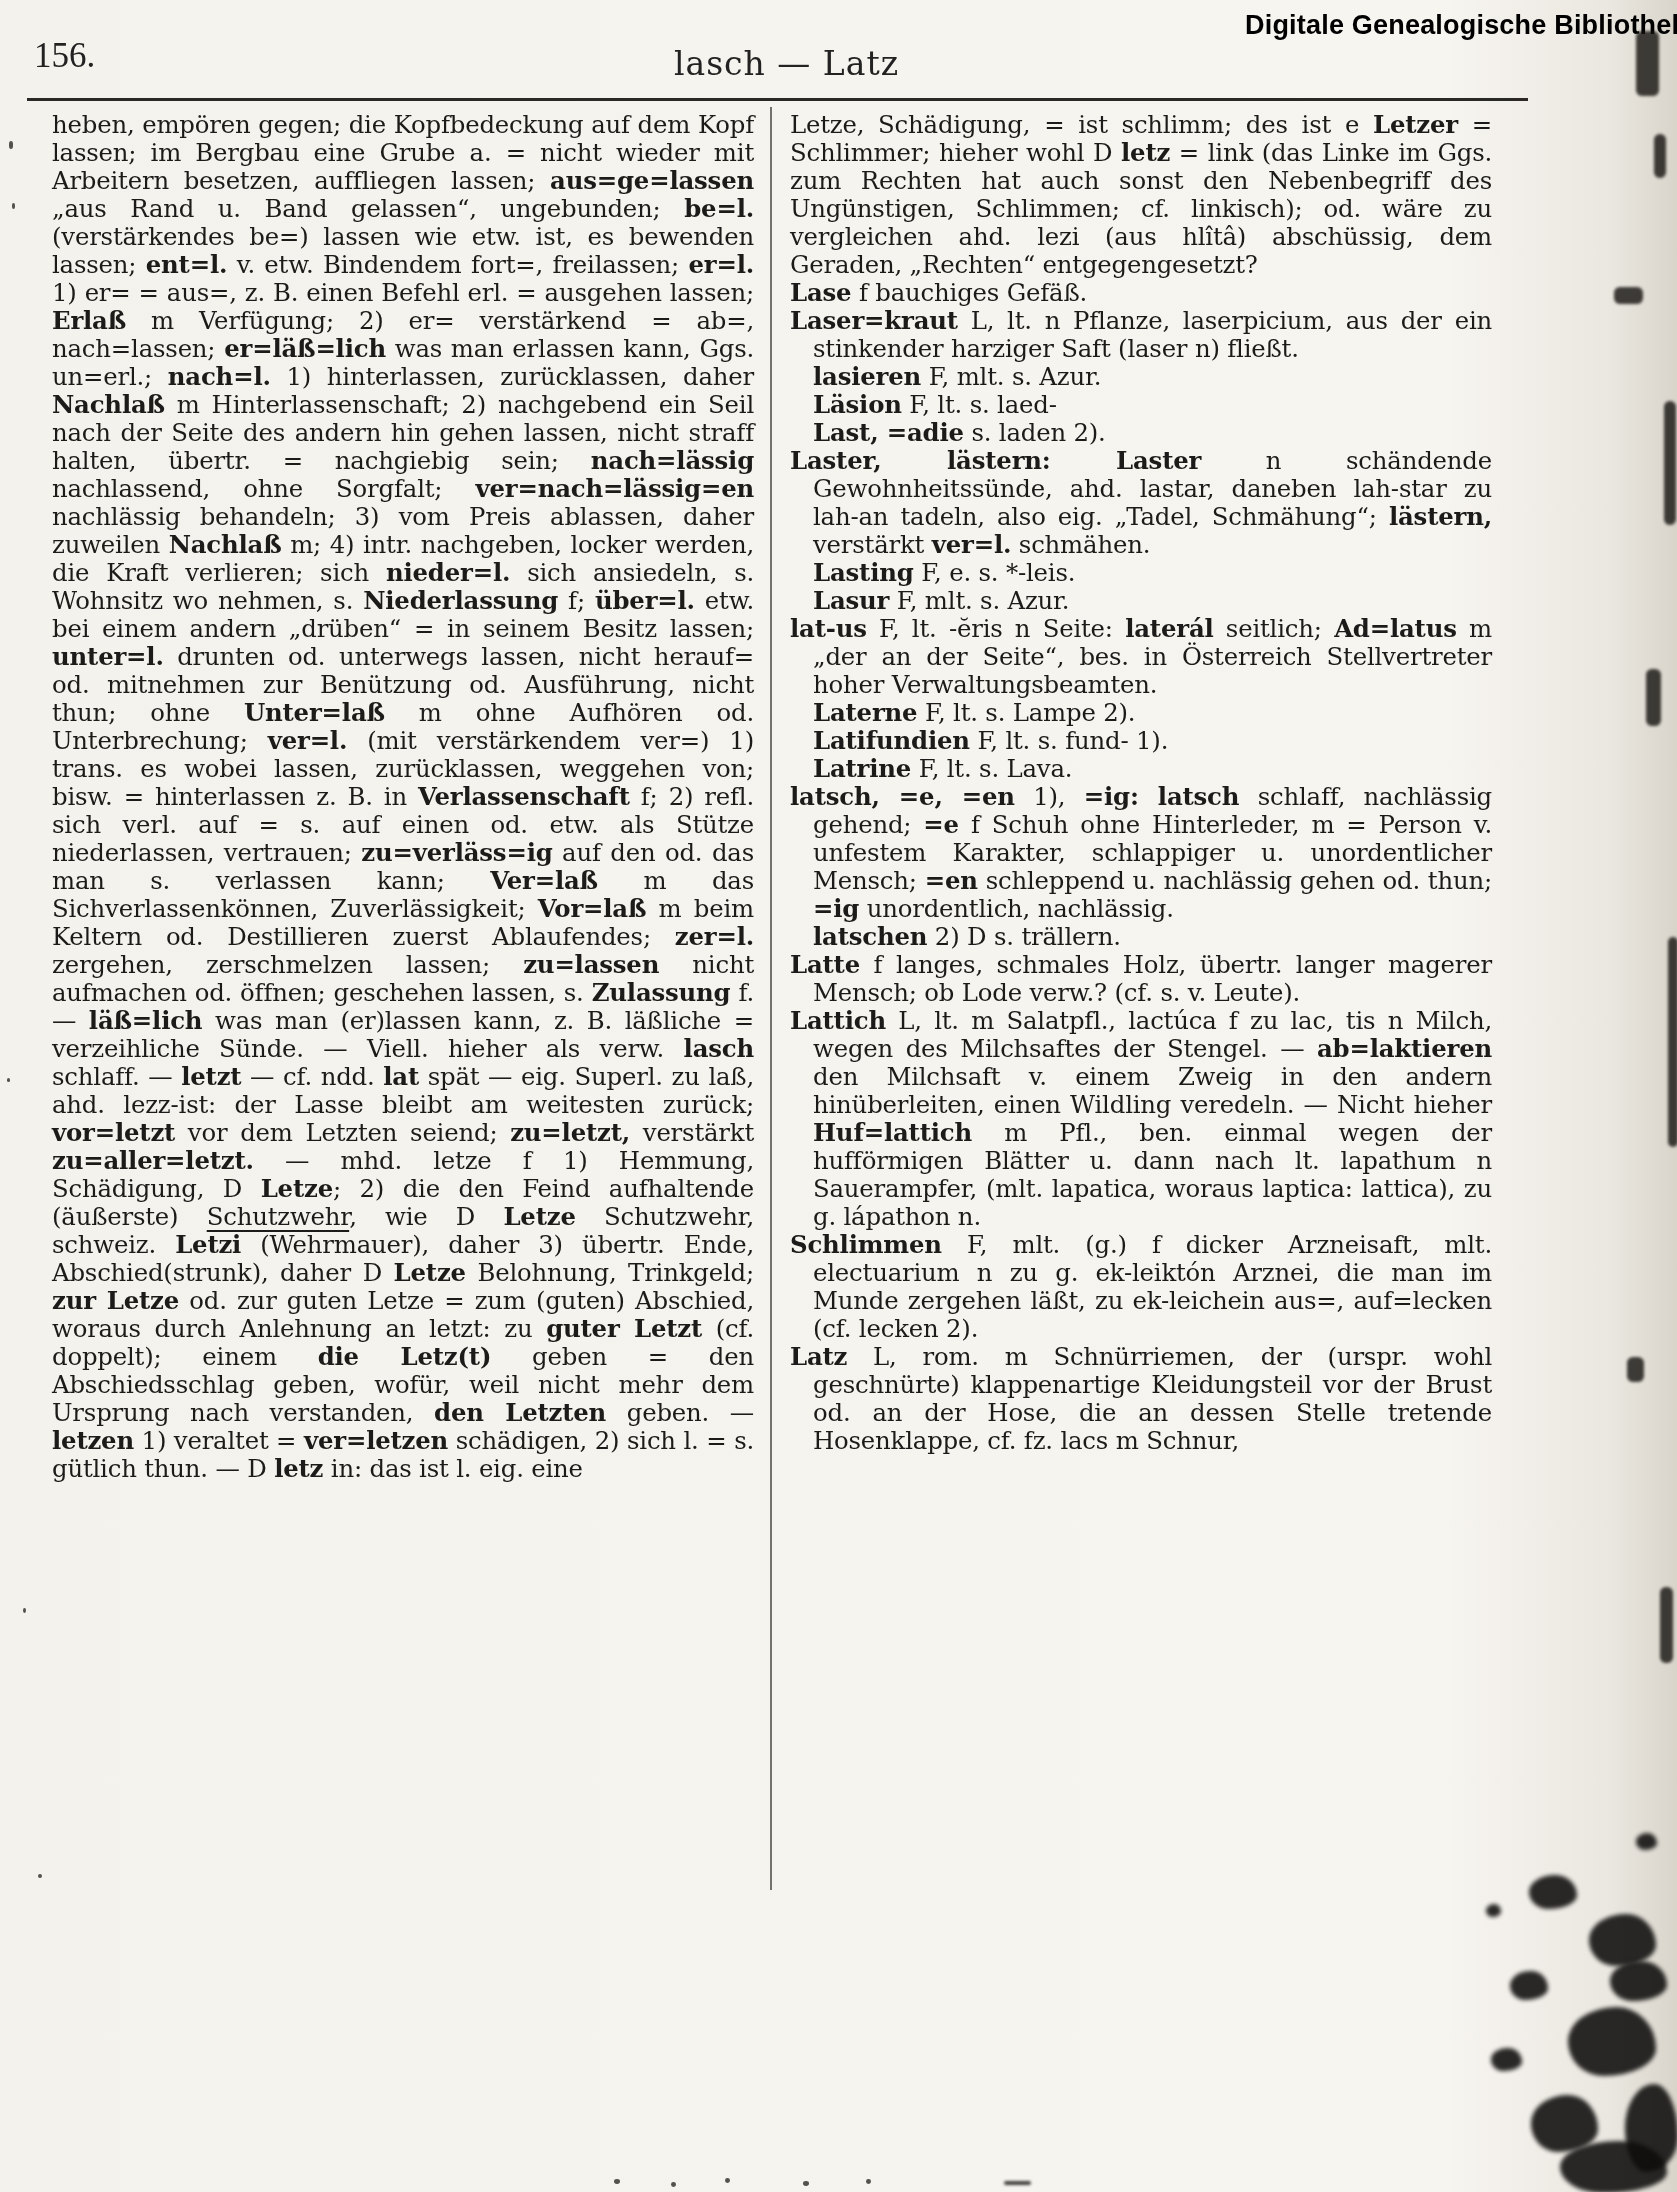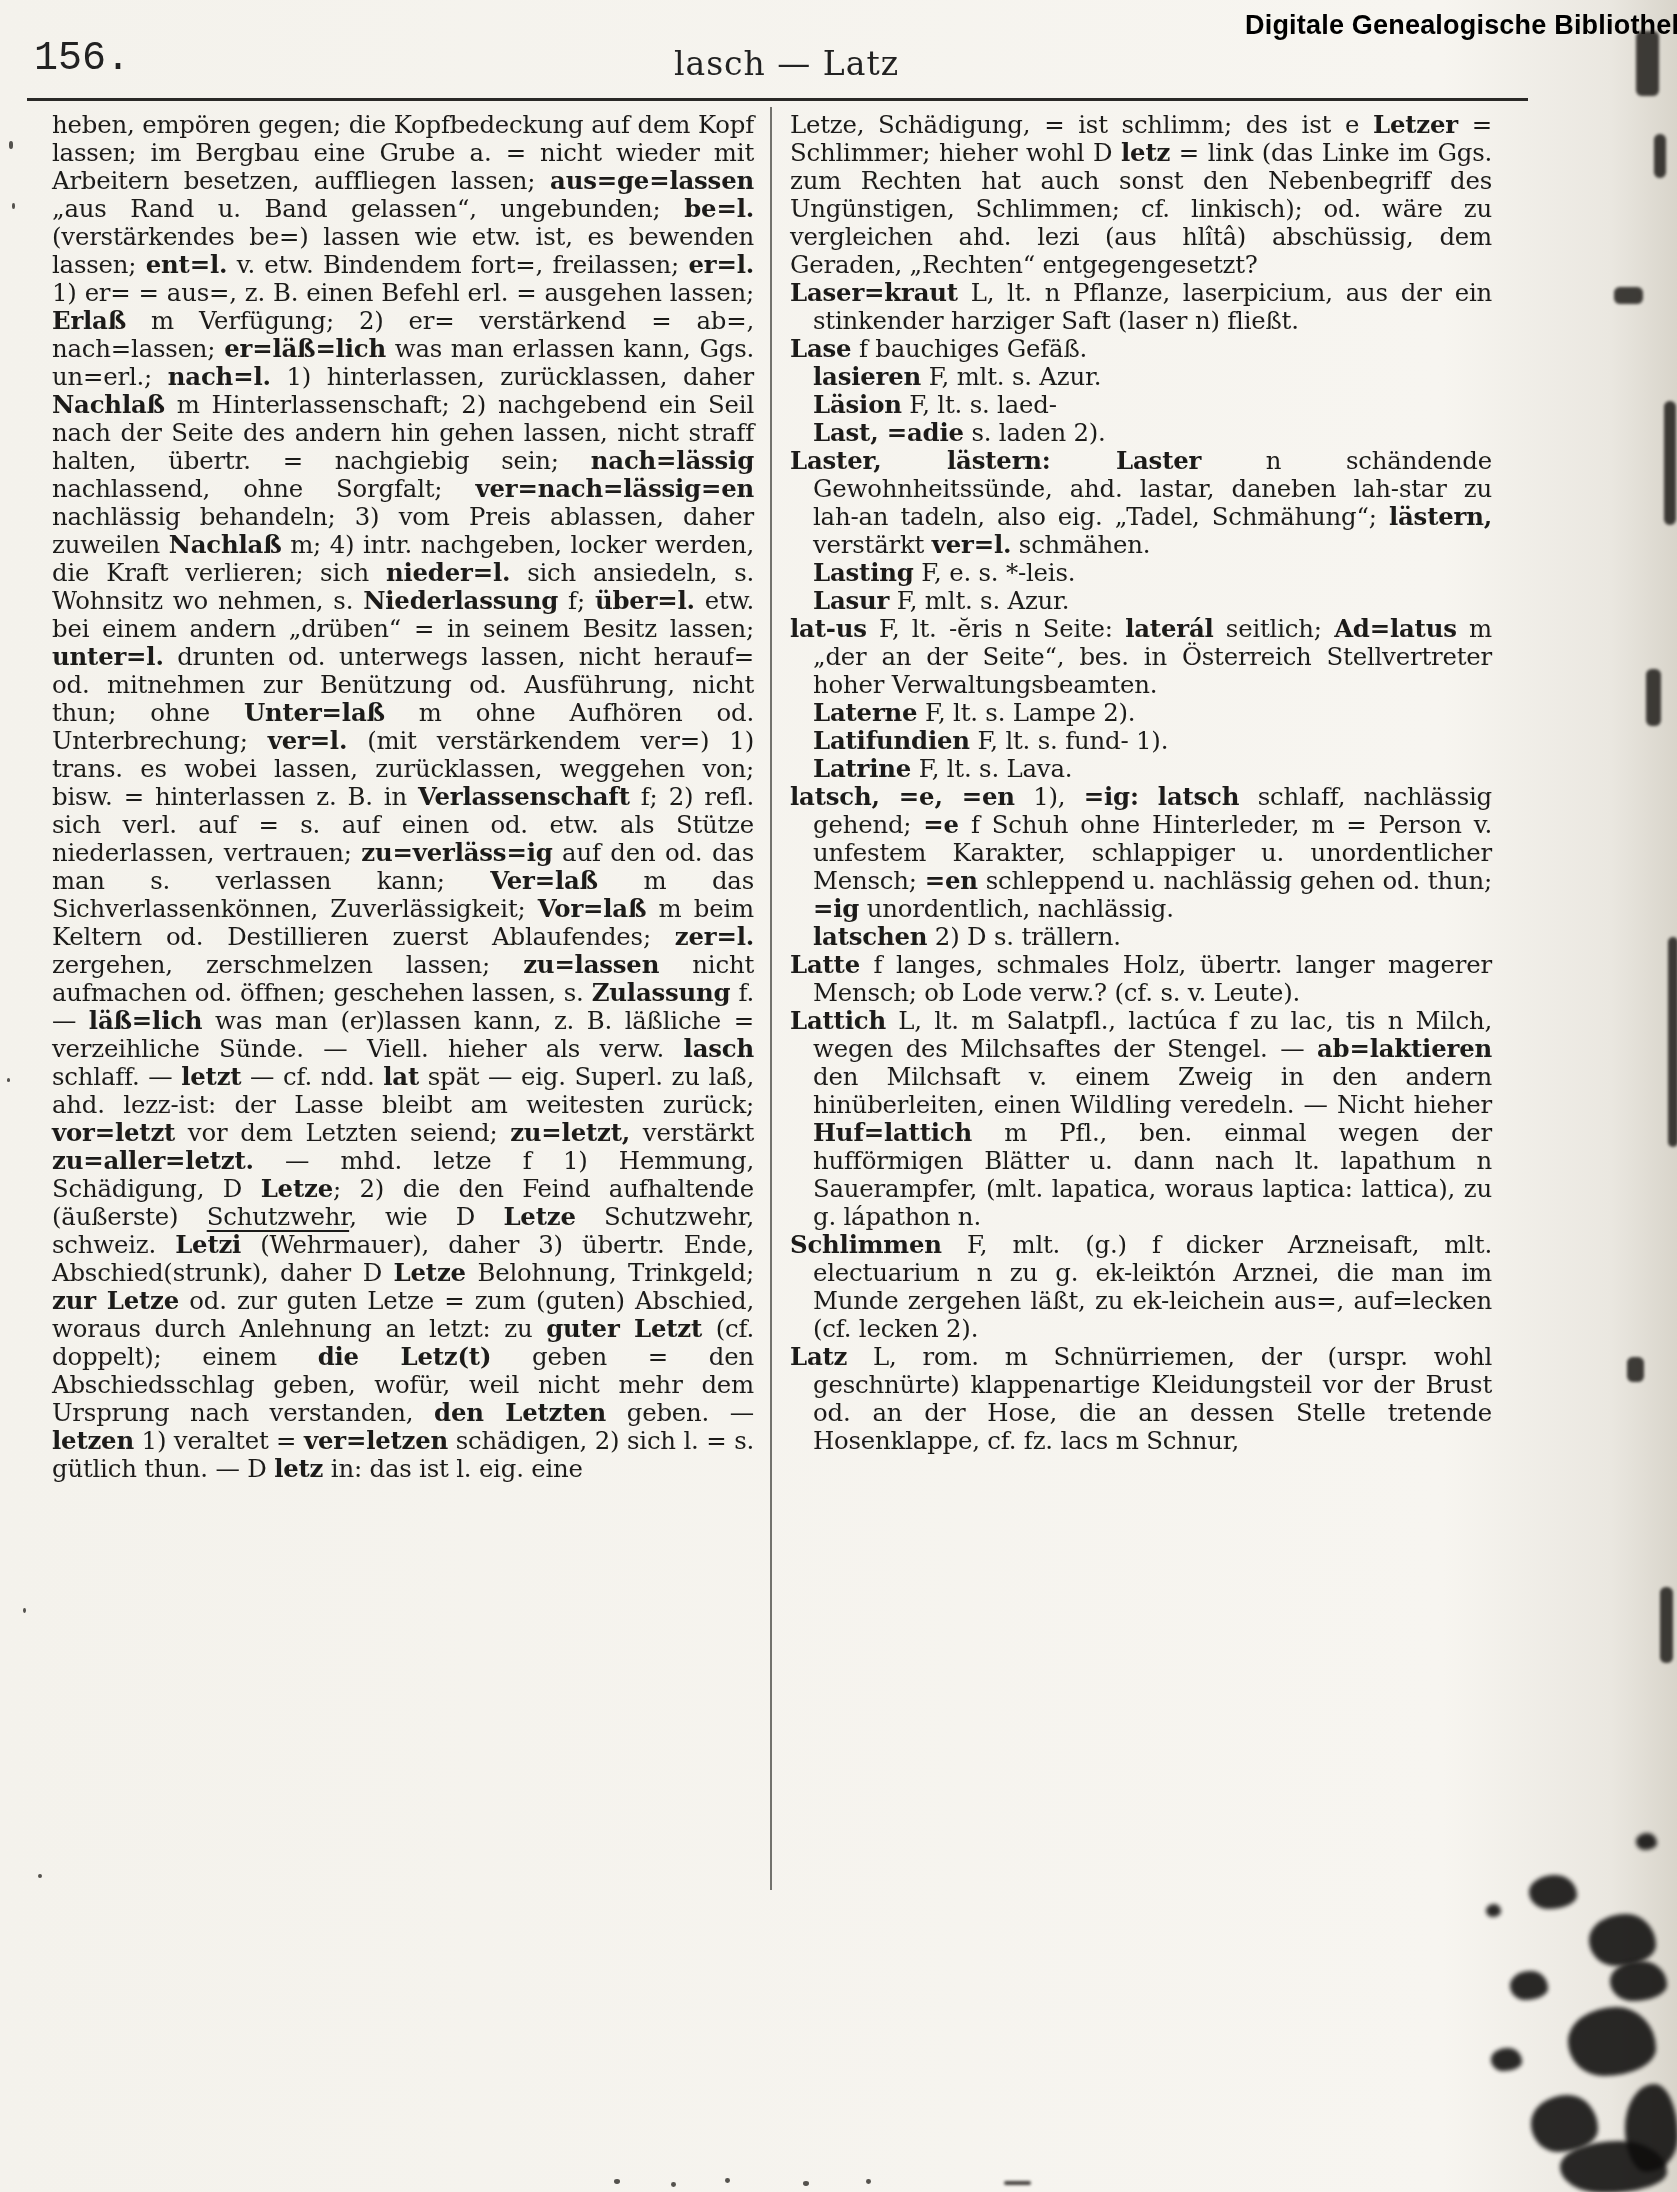--- a/index.html
+++ b/index.html
@@ -10,21 +10,21 @@
     background:linear-gradient(90deg,#f4f2ec 0%,#f7f5f0 86%,#eae7e0 96%,#d8d4ca 100%);
     color:#1c1b19;
   }
   .watermark {
     position:absolute; top:9.6px; left:1245px;
     font-family:"Liberation Sans",sans-serif; font-weight:bold;
     font-size:27px; color:#000; white-space:nowrap; letter-spacing:0.2px;
   }
   .pagenum {
     position:absolute; top:36px; left:34px;
-    font-family:Liberation Mono, monospace; font-size:40px; color:#222;
+    font-family:Liberation Serif, serif; font-size:35px; color:#222;
   }
   .running-title {
     position:absolute; top:44px; left:0; width:1549px; text-align:center;
     font-family:"DejaVu Serif",serif; font-size:33px; letter-spacing:1px; color:#222;margin-left:12px;
   }
   .rule {
     position:absolute; top:98px; left:27px; width:1501px; height:2.9px;
     background:#2a2927;
   }
   .col-divider {
@@ -61,22 +61,22 @@
   <div class="running-title">lasch — Latz</div>
   <div class="rule"></div>
   <div class="col-divider"></div>
 
   <div class="columns">
     <div class="col" id="col-left">
         <p class="entry p-cont">heben, empören gegen; die Kopfbedeckung auf dem Kopf lassen; im Bergbau eine Grube a. = nicht wieder mit Arbeitern besetzen, auffliegen lassen; <b>aus=ge=lassen</b> „aus Rand u. Band gelassen“, ungebunden; <b>be=l.</b> (verstärkendes be=) lassen wie etw. ist, es bewenden lassen; <b>ent=l.</b> v. etw. Bindendem fort=, freilassen; <b>er=l.</b> 1) er= = aus=, z. B. einen Befehl erl. = ausgehen lassen; <b>Erlaß</b> m Verfügung; 2) er= verstärkend = ab=, nach=lassen; <b>er=läß=lich</b> was man erlassen kann, Ggs. un=erl.; <b>nach=l.</b> 1) hinterlassen, zurücklassen, daher <b>Nachlaß</b> m Hinterlassenschaft; 2) nachgebend ein Seil nach der Seite des andern hin gehen lassen, nicht straff halten, übertr. = nachgiebig sein; <b>nach=lässig</b> nachlassend, ohne Sorgfalt; <b>ver=nach=lässig=en</b> nachlässig behandeln; 3) vom Preis ablassen, daher zuweilen <b>Nachlaß</b> m; 4) intr. nachgeben, locker werden, die Kraft verlieren; sich <b>nieder=l.</b> sich ansiedeln, s. Wohnsitz wo nehmen, s. <b>Niederlassung</b> f; <b>über=l.</b> etw. bei einem andern „drüben“ = in seinem Besitz lassen; <b>unter=l.</b> drunten od. unterwegs lassen, nicht herauf= od. mitnehmen zur Benützung od. Ausführung, nicht thun; ohne <b>Unter=laß</b> m ohne Aufhören od. Unterbrechung; <b>ver=l.</b> (mit verstärkendem ver=) 1) trans. es wobei lassen, zurücklassen, weggehen von; bisw. = hinterlassen z. B. in <b>Verlassenschaft</b> f; 2) refl. sich verl. auf = s. auf einen od. etw. als Stütze niederlassen, vertrauen; <b>zu=verläss=ig</b> auf den od. das man s. verlassen kann; <b>Ver=laß</b> m das Sichverlassenkönnen, Zuverlässigkeit; <b>Vor=laß</b> m beim Keltern od. Destillieren zuerst Ablaufendes; <b>zer=l.</b> zergehen, zerschmelzen lassen; <b>zu=lassen</b> nicht aufmachen od. öffnen; geschehen lassen, s. <b>Zulassung</b> f. — <b>läß=lich</b> was man (er)lassen kann, z. B. läßliche = verzeihliche Sünde. — Viell. hieher als verw. <b>lasch</b> schlaff. — <b>letzt</b> — cf. ndd. <b>lat</b> spät — eig. Superl. zu laß, ahd. lezz-ist: der Lasse bleibt am weitesten zurück; <b>vor=letzt</b> vor dem Letzten seiend; <b>zu=letzt,</b> verstärkt <b>zu=aller=letzt.</b> — mhd. letze f 1) Hemmung, Schädigung, D <b>Letze</b>; 2) die den Feind aufhaltende (äußerste) <span class="u">Schutzwehr</span>, wie D <b>Letze</b> Schutzwehr, schweiz. <b>Letzi</b> (Wehrmauer), daher 3) übertr. Ende, Abschied(strunk), daher D <b>Letze</b> Belohnung, Trinkgeld; <b>zur Letze</b> od. zur guten Letze = zum (guten) Abschied, woraus durch Anlehnung an letzt: zu <b>guter Letzt</b> (cf. doppelt); einem <b>die Letz(t)</b> geben = den Abschiedsschlag geben, wofür, weil nicht mehr dem Ursprung nach verstanden, <b>den Letzten</b> geben. — <b>letzen</b> 1) veraltet = <b>ver=letzen</b> schädigen, 2) sich l. = s. gütlich thun. — D <b>letz</b> in: das ist l. eig. eine</p>
       </div>
     <div class="col" id="col-right">
         <p class="entry p-cont">Letze, Schädigung, = ist schlimm; des ist e <b>Letzer</b> = Schlimmer; hieher wohl D <b>letz</b> = link (das Linke im Ggs. zum Rechten hat auch sonst den Nebenbegriff des Ungünstigen, Schlimmen; cf. linkisch); od. wäre zu vergleichen ahd. lezi (aus hlîtâ) abschüssig, dem Geraden, „Rechten“ entgegengesetzt?</p>
+        <p class="entry p-main"><b>Lase</b> f bauchiges Gefäß.</p>
         <p class="entry p-main"><b>Laser=kraut</b> L, lt. n Pflanze, laserpicium, aus der ein stinkender harziger Saft (laser n) fließt.</p>
-        <p class="entry p-main"><b>Lase</b> f bauchiges Gefäß.</p>
         <p class="entry p-sub"><b>lasieren</b> F, mlt. s. Azur.</p>
         <p class="entry p-sub"><b>Läsion</b> F, lt. s. laed-</p>
         <p class="entry p-sub"><b>Last, =adie</b> s. laden 2).</p>
         <p class="entry p-main"><b>Laster, lästern: Laster</b> n schändende Gewohnheitssünde, ahd. lastar, daneben lah-star zu lah-an tadeln, also eig. „Tadel, Schmähung“; <b>lästern,</b> verstärkt <b>ver=l.</b> schmähen.</p>
         <p class="entry p-sub"><b>Lasting</b> F, e. s. *-leis.</p>
         <p class="entry p-sub"><b>Lasur</b> F, mlt. s. Azur.</p>
         <p class="entry p-main"><b>lat-us</b> F, lt. -ĕris n Seite: <b>laterál</b> seitlich; <b>Ad=latus</b> m „der an der Seite“, bes. in Österreich Stellvertreter hoher Verwaltungsbeamten.</p>
         <p class="entry p-sub"><b>Laterne</b> F, lt. s. Lampe 2).</p>
         <p class="entry p-sub"><b>Latifundien</b> F, lt. s. fund- 1).</p>
         <p class="entry p-sub"><b>Latrine</b> F, lt. s. Lava.</p>

